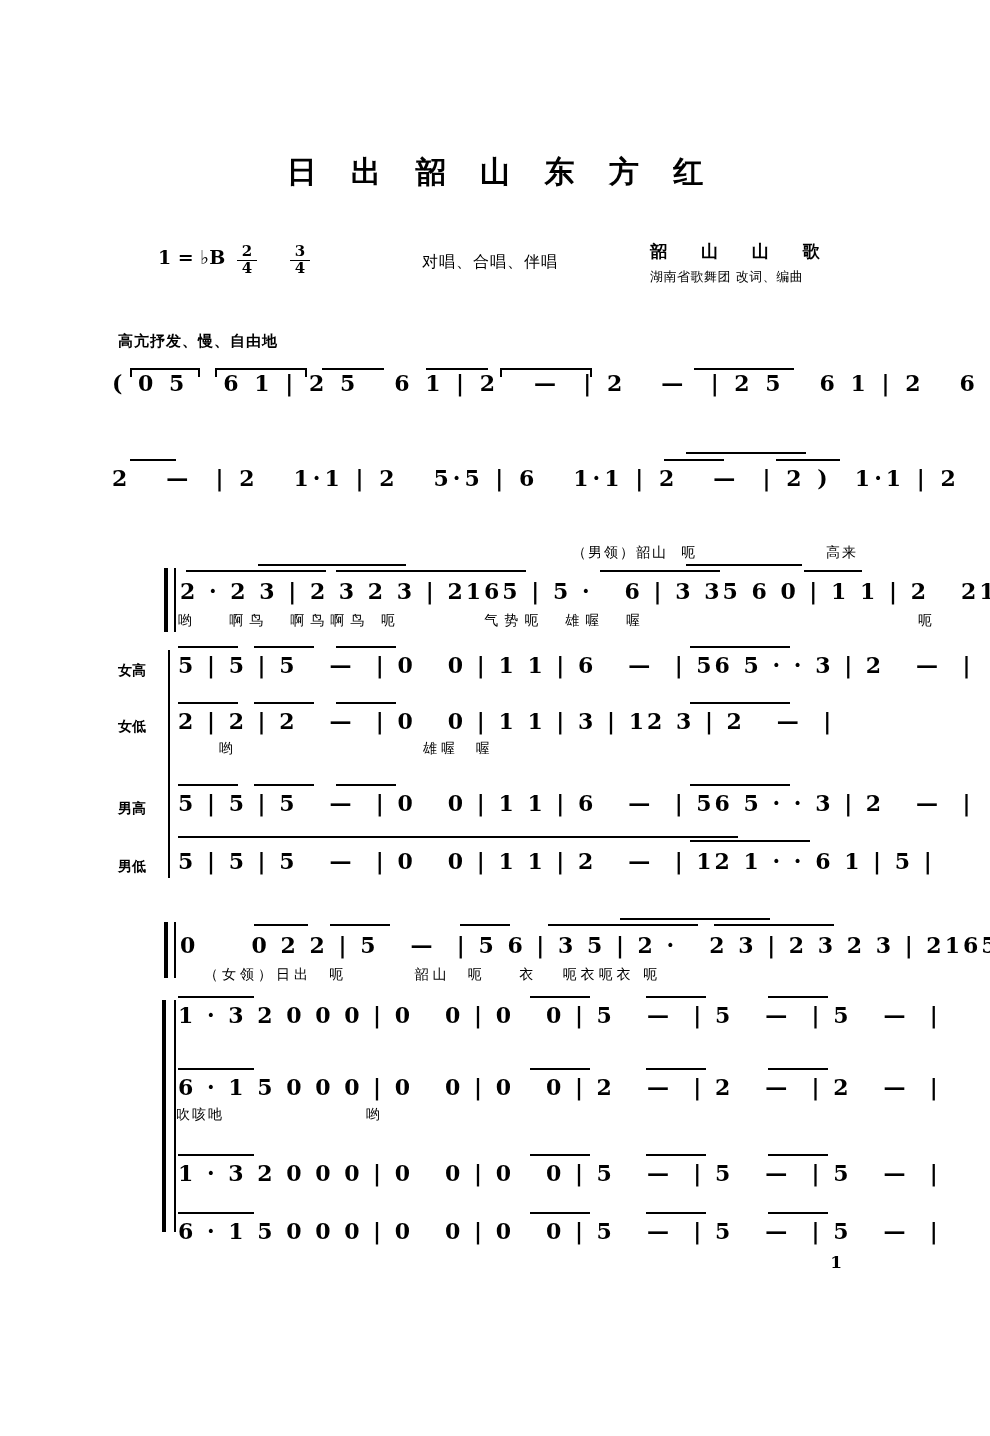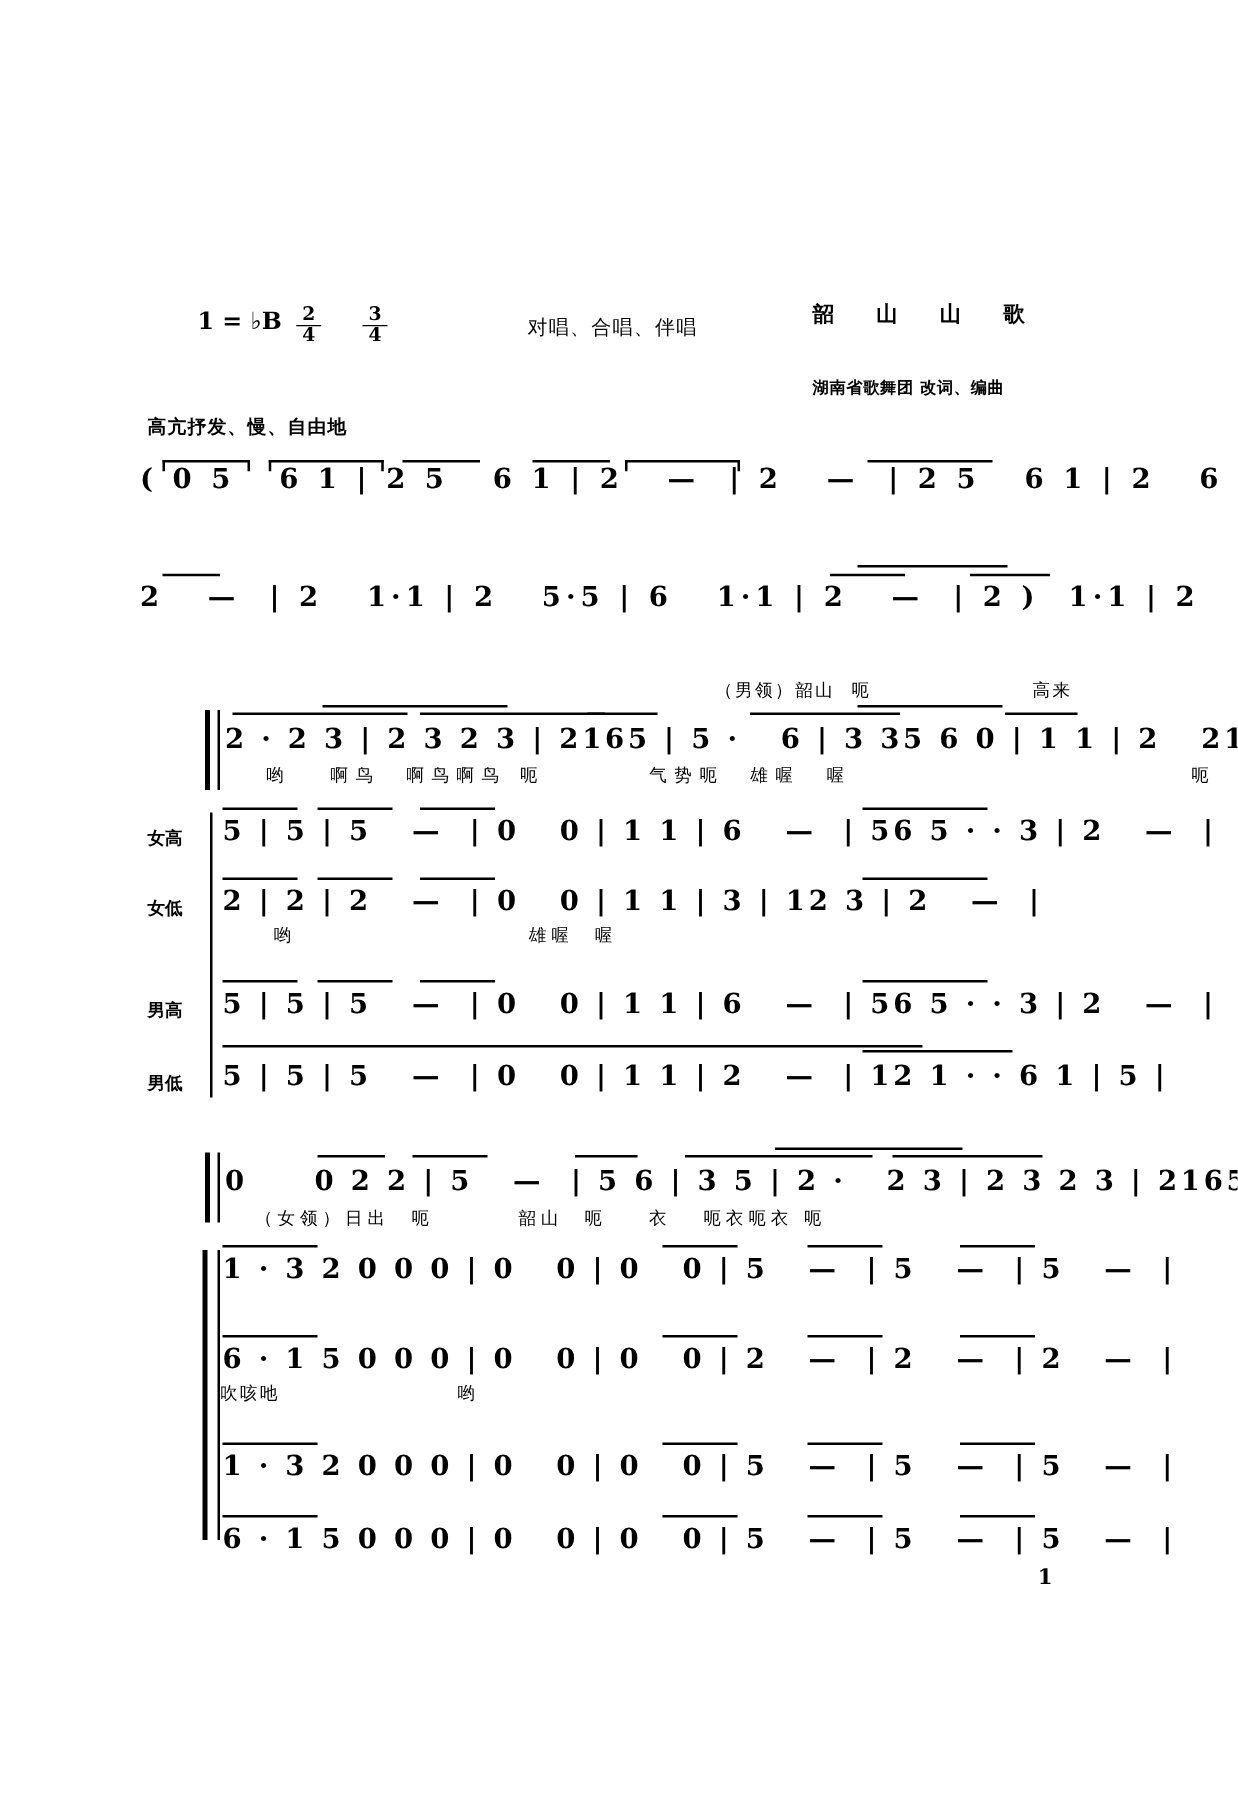--- a/index.html
+++ b/index.html
@@ -72,23 +72,22 @@
     top: 240px;
     font-size: 17px;
     font-weight: bold;
     letter-spacing: 14px;
   }
   .credit-arranger {
     position: absolute;
     left: 650px;
     top: 268px;
     font-size: 13px;
-    font-weight: bold;
+    font-weight: normal;
     letter-spacing: 0.5px;
-    margin-top: 33px;
   }
 
   
   .tempo-mark {
     position: absolute;
     left: 118px;
     top: 332px;
     font-size: 15px;
     font-weight: bold;
     letter-spacing: 1px;
@@ -138,20 +137,21 @@
     font-size: 17px;
     font-weight: bold;
     font-family: "DejaVu Serif", serif;
   }
 </style>
 </head>
 <body>
 
 <div class="page">
 
+  <div class="title">日 出 韶 山 东 方 红</div>
 
   <div class="key-sig">
     <span>1 = ♭B</span>
   </div>
 
   <div class="meter" id="meter1">
     <span class="num">2</span>
     <span class="den">4</span>
   </div>
   <div class="meter" id="meter2">
@@ -184,21 +184,21 @@
   <div class="sysline" style="left:112px; top:465px; letter-spacing:4px;">2   —  | 2   1·1 | 2   5·5 | 6   1·1 | 2   —  | 2 )  1·1 | 2   —  | 2 16  3 1 |</div>
   <div class="lyricline" style="left:572px; top:500px; letter-spacing:2px;margin-top:44px;">（男领）韶山  呃                    高来</div>
   <div class="hbeam" style="left:130px; top:459px; width:46px;"></div>
   <div class="hbeam" style="left:664px; top:459px; width:60px;"></div>
   <div class="hbeam" style="left:686px; top:452px; width:120px;"></div>
   <div class="hbeam" style="left:776px; top:459px; width:64px;"></div>
 
   <div class="thickbar" style="left:164px; top:568px; height:64px;"></div>
   <div class="thinbar" style="left:174px; top:568px; height:64px;"></div>
   <div class="sysline" style="left:180px; top:578px; letter-spacing:3px;">2 · 2 3 | 2 3 2 3 | 2165 | 5 ·   6 | 3 35 6 0 | 1 1 | 2   2161 2 | 12 1   —  | 1 · 6 |</div>
-  <div class="lyricline" style="left:178px; top:612px; letter-spacing:6px;margin-left:35px;">哟   啊鸟  啊鸟啊鸟 呃        气势呃  雄喔  喔                          呃</div>
+  <div class="lyricline" style="left:178px; top:612px; letter-spacing:6px;">哟   啊鸟  啊鸟啊鸟 呃        气势呃  雄喔  喔                          呃</div>
   <div class="hbeam" style="left:186px; top:570px; width:140px;"></div>
   <div class="hbeam" style="left:258px; top:564px; width:148px;"></div>
   <div class="hbeam" style="left:336px; top:570px; width:148px;"></div>
   <div class="hbeam" style="left:470px; top:570px; width:56px;"></div>
   <div class="hbeam" style="left:600px; top:570px; width:120px;"></div>
   <div class="hbeam" style="left:686px; top:564px; width:116px;"></div>
   <div class="hbeam" style="left:804px; top:570px; width:58px;"></div>
 
   <div class="thinbar" style="left:168px; top:650px; height:228px;"></div>
 

